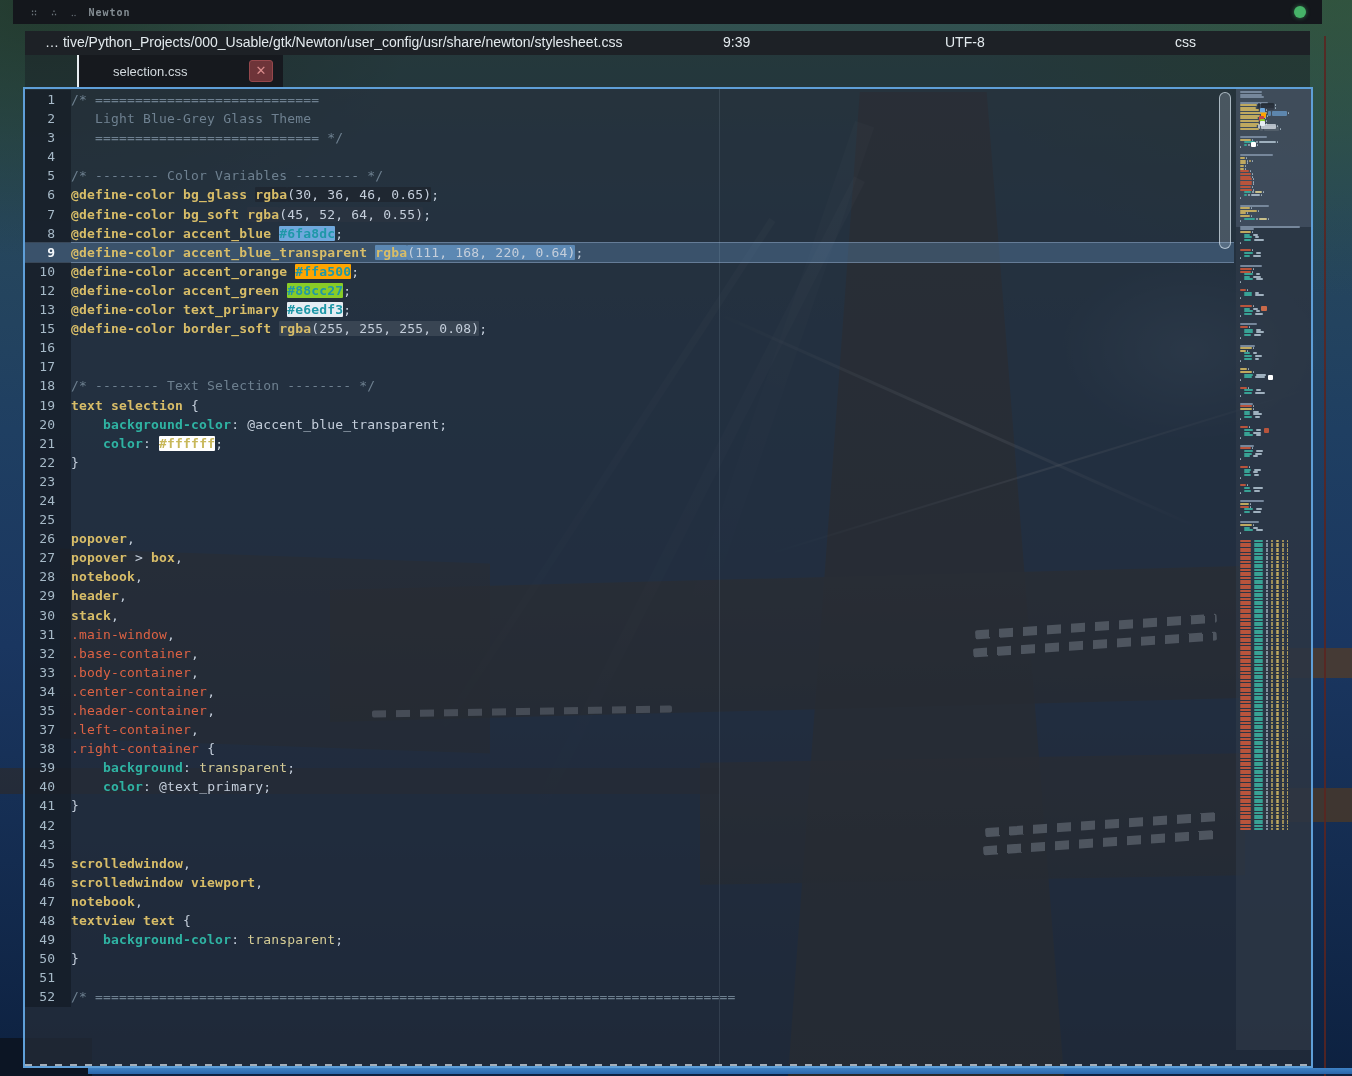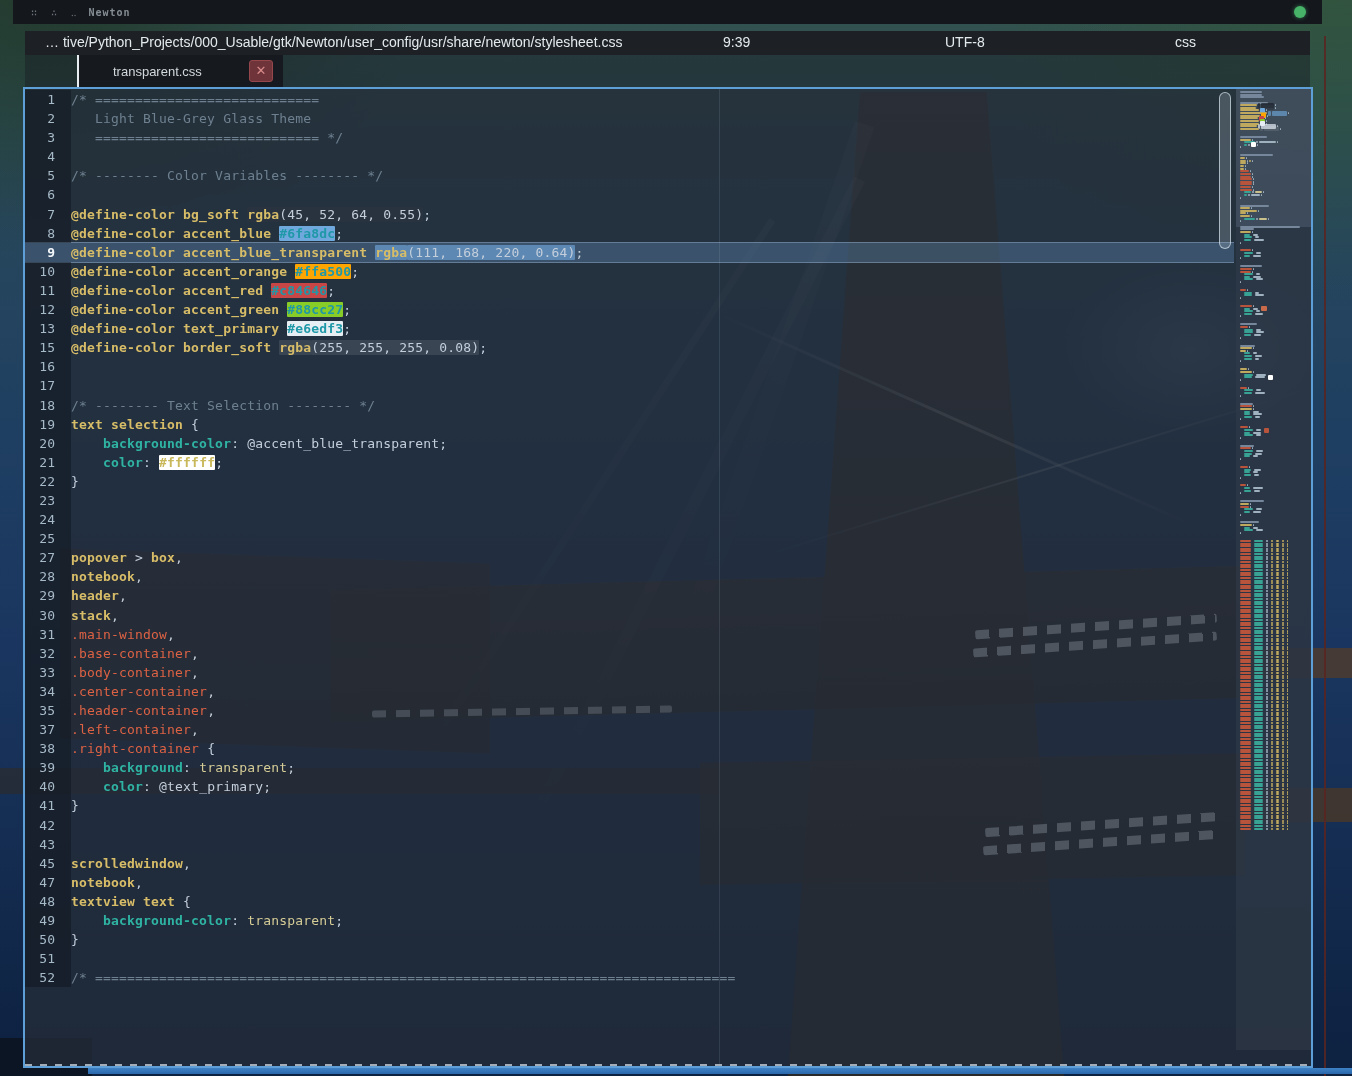--- a/index.html
+++ b/index.html
@@ -127,21 +127,21 @@
   <div class="pathbar">
     <span class="pb-path">… tive/Python_Projects/000_Usable/gtk/Newton/user_config/usr/share/newton/stylesheet.css</span>
     <span class="pb-cursor">9:39</span>
     <span class="pb-enc">UTF-8</span>
     <span class="pb-lang">css</span>
   </div>
 
   <div class="tabbar">
     <div class="tab-sep"></div>
     <div class="tab">
-      <span class="tab-label">transparent.css</span>
+      <span class="tab-label">selection.css</span>
       <button class="tab-close">✕</button>
     </div>
   </div>
 
   <div class="editor-frame">
     <div class="code-rows" id="code-rows">
         <div class="row">
           <span class="ln">1</span>
           <span class="code"><span class="sy-cm">/* ============================</span></span>
         </div>
@@ -156,42 +156,39 @@
         <div class="row">
           <span class="ln">4</span>
           <span class="code"></span>
         </div>
         <div class="row">
           <span class="ln">5</span>
           <span class="code"><span class="sy-cm">/* -------- Color Variables -------- */</span></span>
         </div>
         <div class="row">
           <span class="ln">6</span>
+          <span class="code"><span class="sy-kw">@define-color bg_glass </span><span class="sy-kw swatch" style="background: rgba(30, 36, 46, 0.75);">rgba</span><span class="sy-va swatch" style="background: rgba(30, 36, 46, 0.75);">(30, 36, 46, 0.65)</span><span class="sy-pu">;</span></span>
         </div>
         <div class="row">
           <span class="ln">7</span>
           <span class="code"><span class="sy-kw">@define-color bg_soft </span><span class="sy-kw swatch" style="background: rgba(45, 52, 64, 0.65);">rgba</span><span class="sy-va swatch" style="background: rgba(45, 52, 64, 0.65);">(45, 52, 64, 0.55)</span><span class="sy-pu">;</span></span>
         </div>
         <div class="row">
           <span class="ln">8</span>
           <span class="code"><span class="sy-kw">@define-color accent_blue </span><span class="sy-hx swatch" style="background: rgb(111, 168, 220);">#6fa8dc</span><span class="sy-pu">;</span></span>
         </div>
         <div class="row cur">
           <span class="ln">9</span>
           <span class="code"><span class="sy-kw">@define-color accent_blue_transparent </span><span class="sy-kw swatch" style="background: rgba(111, 168, 220, 0.64);">rgba</span><span class="sy-va swatch" style="background: rgba(111, 168, 220, 0.64);">(111, 168, 220, 0.64)</span><span class="sy-pu">;</span></span>
         </div>
         <div class="row">
           <span class="ln">10</span>
           <span class="code"><span class="sy-kw">@define-color accent_orange </span><span class="sy-hx swatch" style="background: rgb(255, 165, 0);">#ffa500</span><span class="sy-pu">;</span></span>
         </div>
         <div class="row">
-          <span class="ln">11</span>
-          <span class="code"><span class="sy-kw">@define-color accent_red </span><span class="sy-hx swatch" style="background: rgb(200, 70, 70);">#c84646</span><span class="sy-pu">;</span></span>
-        </div>
-        <div class="row">
           <span class="ln">12</span>
           <span class="code"><span class="sy-kw">@define-color accent_green </span><span class="sy-hx swatch" style="background: rgb(136, 204, 39);">#88cc27</span><span class="sy-pu">;</span></span>
         </div>
         <div class="row">
           <span class="ln">13</span>
           <span class="code"><span class="sy-kw">@define-color text_primary </span><span class="sy-hx swatch" style="background: rgb(230, 237, 243);">#e6edf3</span><span class="sy-pu">;</span></span>
         </div>
         <div class="row">
           <span class="ln">15</span>
           <span class="code"><span class="sy-kw">@define-color border_soft </span><span class="sy-kw swatch" style="background: rgba(255, 255, 255, 0.1);">rgba</span><span class="sy-va swatch" style="background: rgba(255, 255, 255, 0.1);">(255, 255, 255, 0.08)</span><span class="sy-pu">;</span></span>
@@ -229,20 +226,24 @@
           <span class="code"></span>
         </div>
         <div class="row">
           <span class="ln">24</span>
           <span class="code"></span>
         </div>
         <div class="row">
           <span class="ln">25</span>
         </div>
         <div class="row">
+          <span class="ln">26</span>
+          <span class="code"><span class="sy-kw">popover</span><span class="sy-pu">,</span></span>
+        </div>
+        <div class="row">
           <span class="ln">27</span>
           <span class="code"><span class="sy-kw">popover </span><span class="sy-pu">&gt; </span><span class="sy-kw">box</span><span class="sy-pu">,</span></span>
         </div>
         <div class="row">
           <span class="ln">28</span>
           <span class="code"><span class="sy-kw">notebook</span><span class="sy-pu">,</span></span>
         </div>
         <div class="row">
           <span class="ln">29</span>
           <span class="code"><span class="sy-kw">header</span><span class="sy-pu">,</span></span>
@@ -295,20 +296,24 @@
           <span class="ln">42</span>
           <span class="code"></span>
         </div>
         <div class="row">
           <span class="ln">43</span>
           <span class="code"></span>
         </div>
         <div class="row">
           <span class="ln">45</span>
           <span class="code"><span class="sy-kw">scrolledwindow</span><span class="sy-pu">,</span></span>
+        </div>
+        <div class="row">
+          <span class="ln">46</span>
+          <span class="code"><span class="sy-kw">scrolledwindow viewport</span><span class="sy-pu">,</span></span>
         </div>
         <div class="row">
           <span class="ln">47</span>
           <span class="code"><span class="sy-kw">notebook</span><span class="sy-pu">,</span></span>
         </div>
         <div class="row">
           <span class="ln">48</span>
           <span class="code"><span class="sy-kw">textview text </span><span class="sy-pu">{</span></span>
         </div>
         <div class="row">

